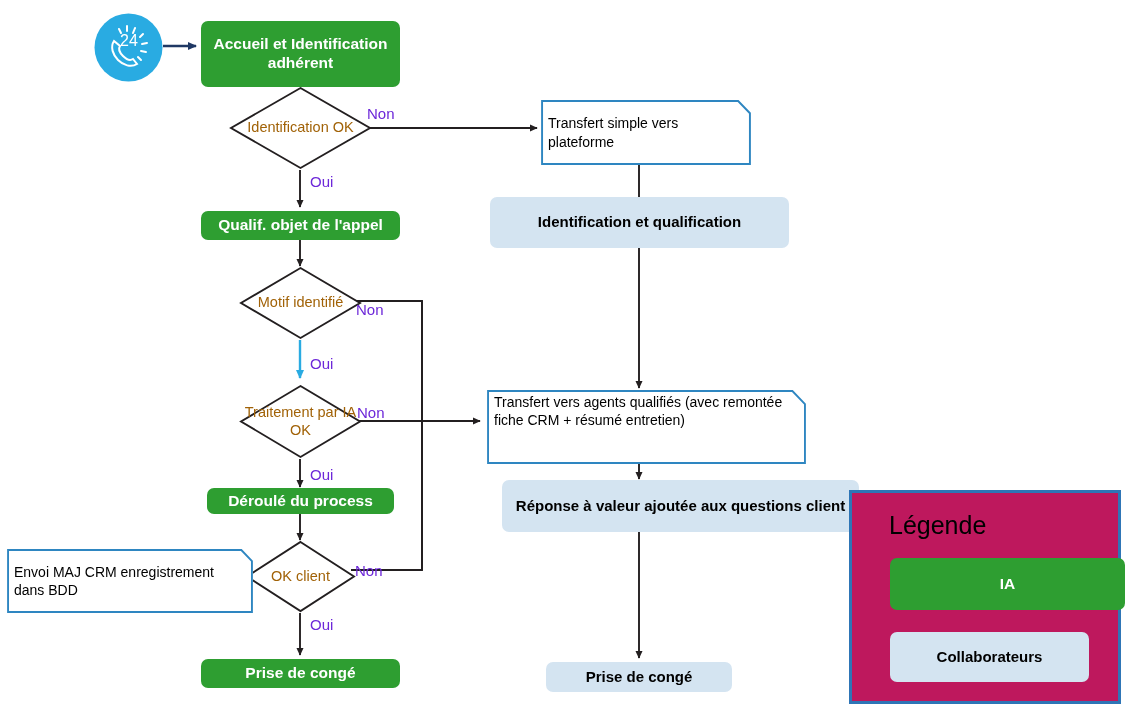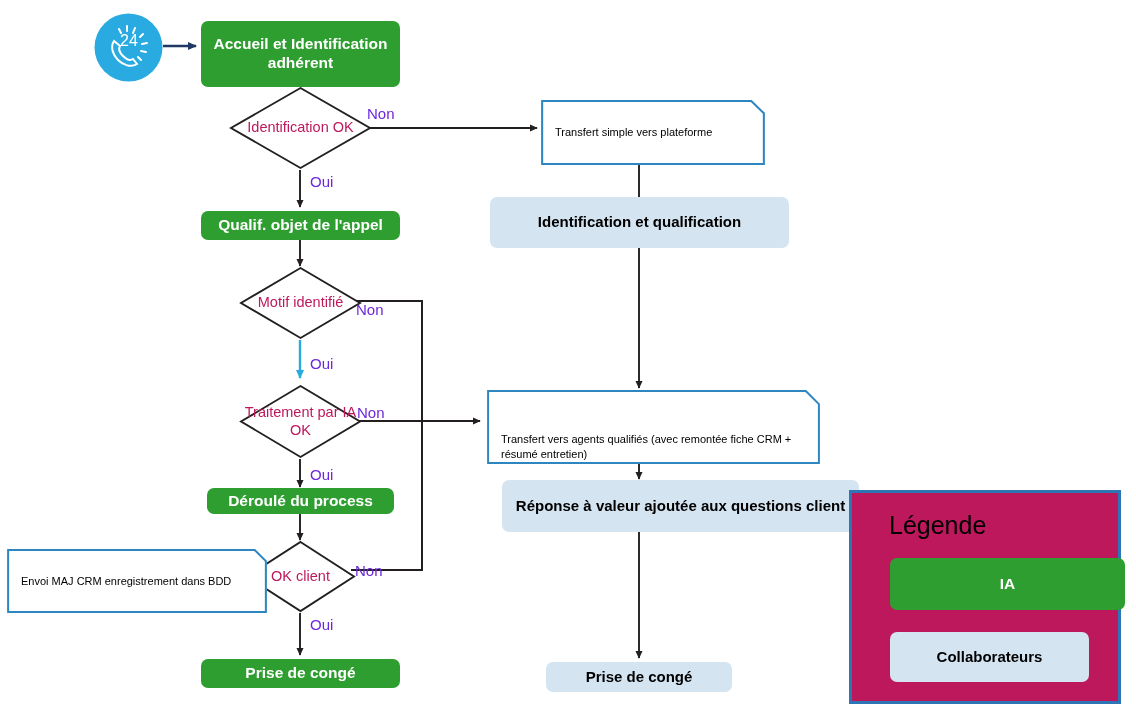--- a/index.html
+++ b/index.html
@@ -32,35 +32,35 @@
     border-radius:7px;
     font-size:15px;
     font-weight:700;
     line-height:1.25;
     padding:15px 8px;
   }
   
   .doc{
     background:#ffffff;
     color:#000000;
-    font-size:11px;
+    font-size:14px;
     line-height:1.3;
-    padding:3px 14px;
+    padding:3px 7px;
     position:absolute;
   }
   .doc .docshape{position:absolute;left:0;top:0;width:100%;height:100%;z-index:0;}
   .doc .doctext{position:relative;z-index:1;width:100%;}
 
   
   .diamond{position:absolute;}
   .diamond svg{position:absolute;left:0;top:0;}
   .diamond .dlabel{
     position:absolute;left:0;top:0;width:100%;height:100%;
     display:flex;align-items:center;justify-content:center;
-    text-align:center;font-size:14.5px;color:#be185d;line-height:1.22;
+    text-align:center;font-size:14.5px;color:#a16207;line-height:1.22;
   }
 
   .edgelabel{
     position:absolute;font-size:15px;color:#6d28d9;
     background:transparent;white-space:nowrap;
   }
 
   
   .phonecircle{position:absolute;}
 
@@ -177,21 +177,21 @@
     <div class="dlabel">Motif identifié</div>
   </div>
 
   <div class="diamond" style="left:239px;top:384px;width:123px;height:75px;">
     <svg width="123" height="75" viewBox="0 0 123 75">
       <polygon points="61.5,2 121,37.5 61.5,73 2,37.5" fill="#ffffff" stroke="#231f20" stroke-width="1.9"></polygon>
     </svg>
     <div class="dlabel">Traitement par IA OK</div>
   </div>
 
-  <div class="doc" style="left:487px;top:390px;width:305px;height:68px;display:flex;align-items:flex-end;justify-content:center;">
+  <div class="doc" style="left:487px;top:390px;width:305px;height:68px;display:flex;align-items:flex-start;justify-content:center;">
     <svg class="docshape" viewBox="0 0 305 68" preserveAspectRatio="none">
       <path d="M1,1 L292,1 L304,13 L304,67 L1,67 Z" fill="#ffffff" stroke="#2e86c1" stroke-width="1.8"></path>
     </svg>
     <div class="doctext">Transfert vers agents qualifiés (avec remontée fiche CRM + résumé entretien)</div>
   </div>
 
   <div class="node green" style="left:207px;top:488px;width:187px;height:26px;">Déroulé du process</div>
 
   <div class="node lblue" style="left:490px;top:480px;width:357px;height:52px;margin-left:12px;">Réponse à valeur ajoutée aux questions client</div>
 

